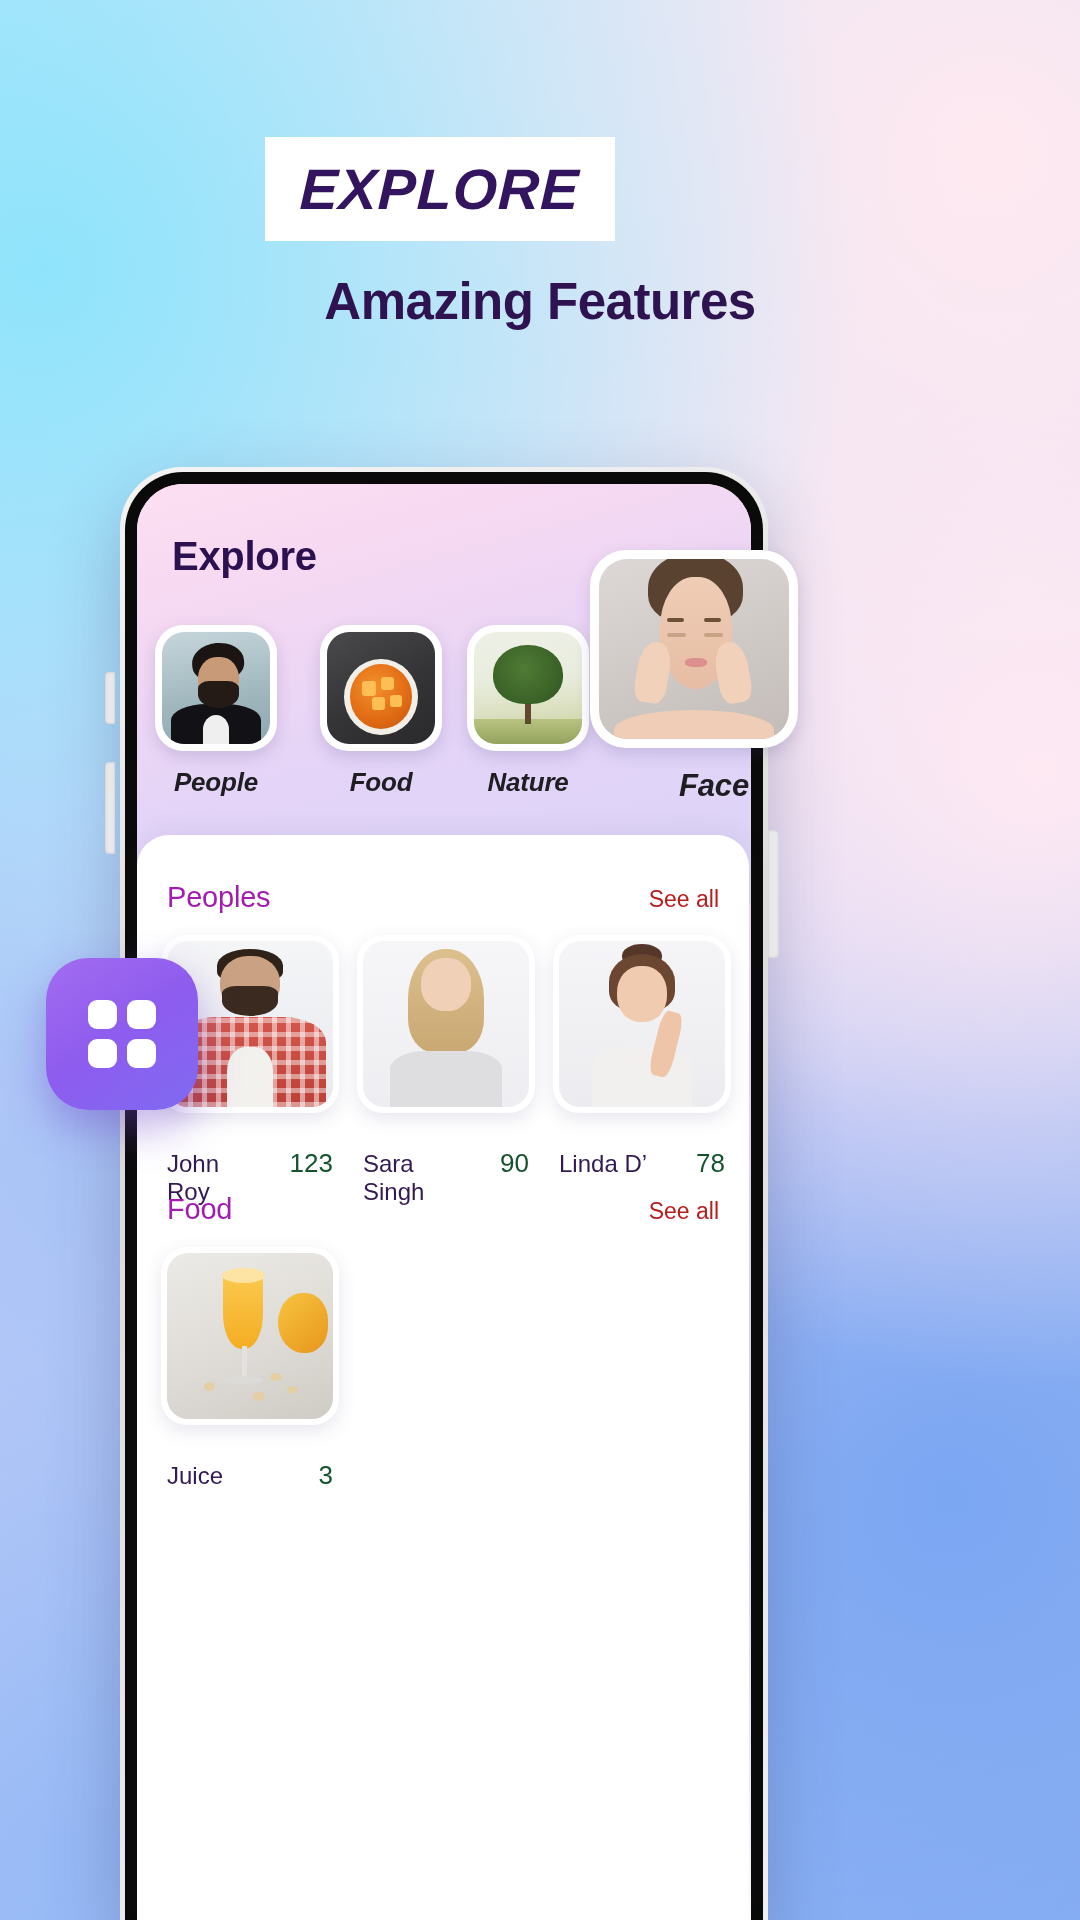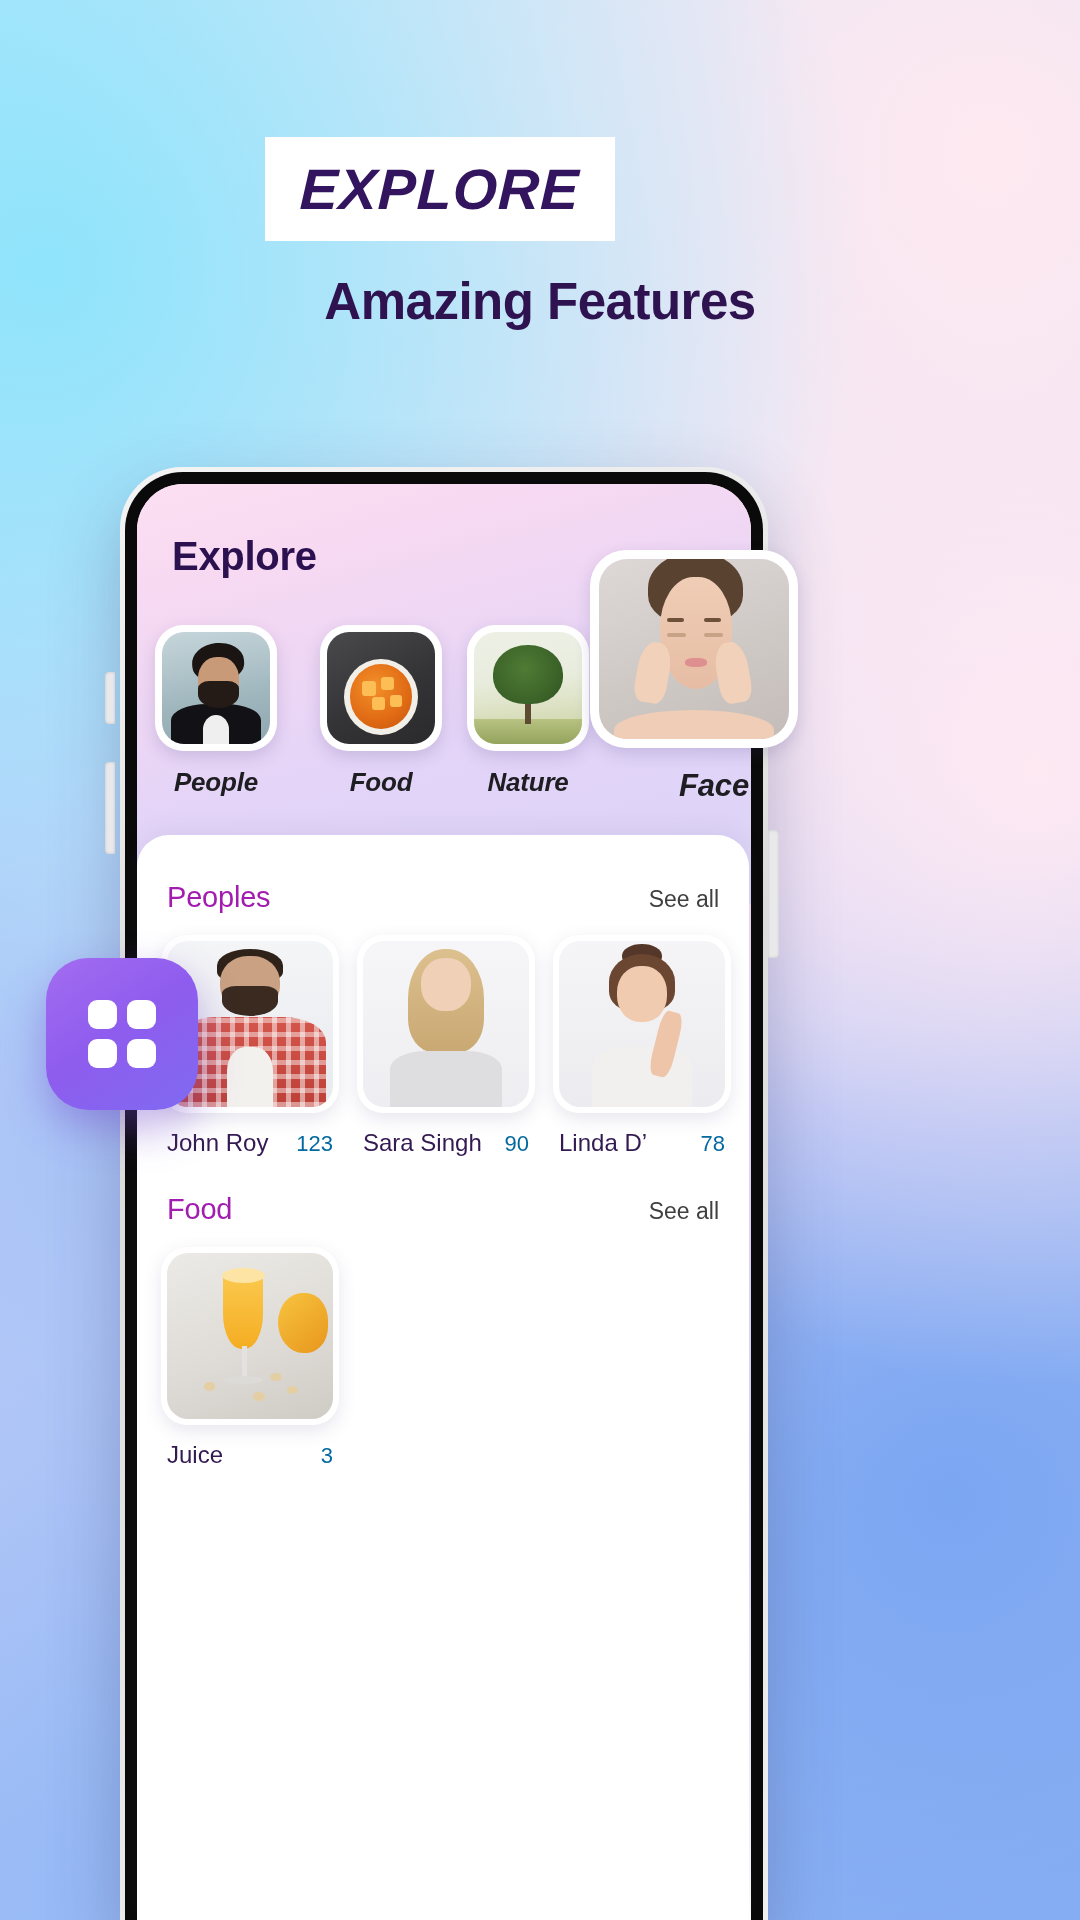--- a/index.html
+++ b/index.html
@@ -150,40 +150,40 @@
     position: absolute; left: 137px; top: 835px; width: 612px; bottom: 0;
     background: #ffffff;
     border-radius: 32px 32px 0 0;
     box-shadow: 0 -6px 22px rgba(80,70,130,0.07);
   }
   .sec-head {
     position: absolute; left: 30px; right: 30px;
     display: flex; align-items: baseline; justify-content: space-between;
   }
   .sec-title { font-size: 29px; font-weight: 500; color: #a21caf; letter-spacing: -0.2px; }
-  .see-all { font-size: 23px; color: #404040; font-weight: 400; }
+  .see-all { font-size: 23px; color: #b91c1c; font-weight: 400; }
   .sec-head-1 { top: 46px; }
   .sec-head-2 { top: 358px; }
 
   .row { position: absolute; left: 24px; right: 10px; display: flex; gap: 18px; }
   .row-1 { top: 100px; }
   .row-2 { top: 412px; }
   .tile { width: 178px; }
   .tile-card {
     width: 178px; height: 178px;
     background: #fff; border-radius: 26px; padding: 6px;
     box-shadow: 0 6px 18px rgba(70,60,120,0.13);
   }
   .tile-img { width: 100%; height: 100%; border-radius: 21px; overflow: hidden; position: relative; }
   .tile-meta {
     display: flex; align-items: baseline; justify-content: space-between;
     margin-top: 16px; padding: 0 6px; gap: 22px;
   }
   .tile-name { font-size: 24px; color: #341a52; font-weight: 500; }
-  .tile-count { font-size: 22px; color: #0369a1; }
+  .tile-count { font-size: 26px; color: #14532d; margin-top: 19px; }
 
   
   .art-john { background: linear-gradient(#f4f5f7, #e9eaee); }
   .art-john .hd { position: absolute; left: 32%; top: 9%; width: 36%; height: 34%; background: #caa183; border-radius: 46%; }
   .art-john .hr { position: absolute; left: 30%; top: 5%; width: 40%; height: 20%; background: #2f2219; border-radius: 50% 50% 30% 30%; }
   .art-john .bd { position: absolute; left: 33%; top: 27%; width: 34%; height: 18%; background: #3a2a1f; border-radius: 30% 30% 60% 60%; }
   .art-john .shirt { position: absolute; left: 4%; bottom: 0; width: 92%; height: 54%;
     background:
       repeating-linear-gradient(90deg, rgba(255,255,255,.5) 0 5px, rgba(0,0,0,0) 5px 14px),
       repeating-linear-gradient(0deg, rgba(255,255,255,.45) 0 5px, rgba(0,0,0,0) 5px 14px),

